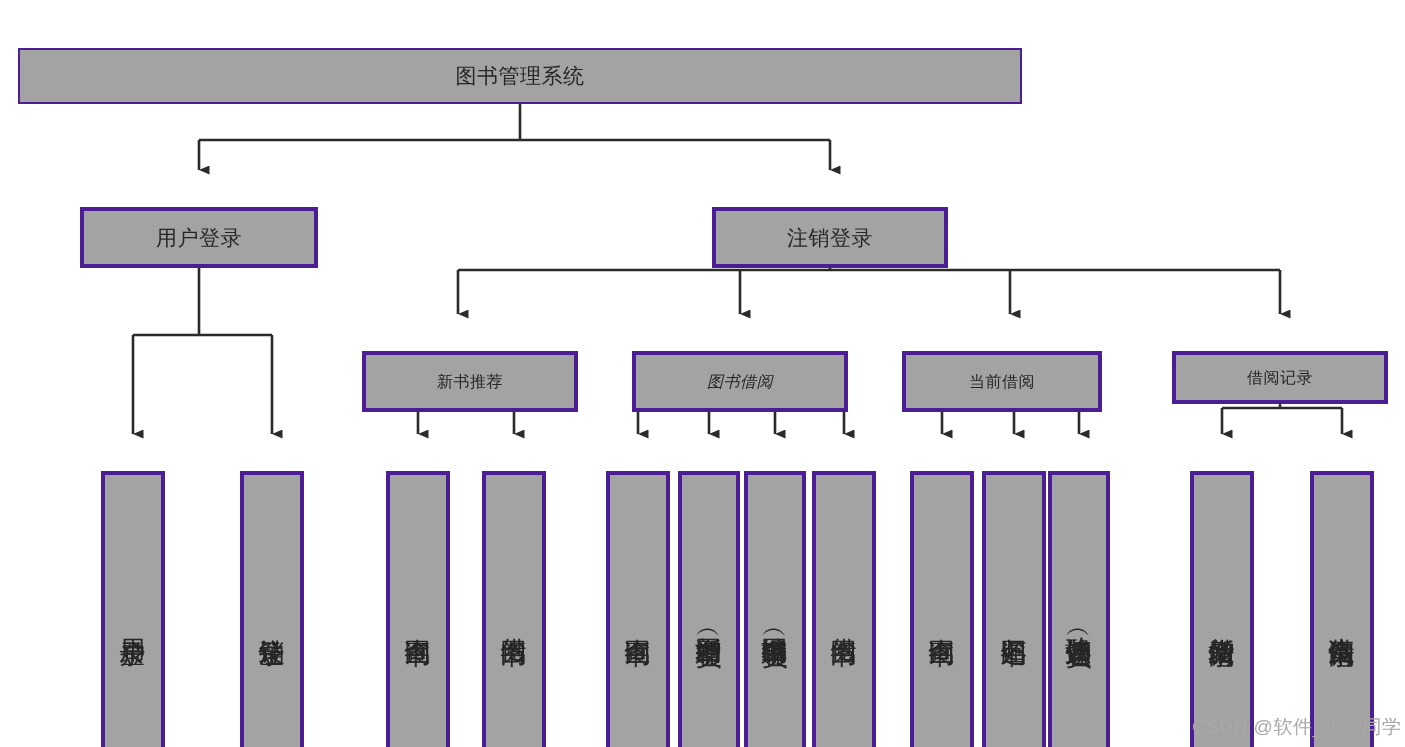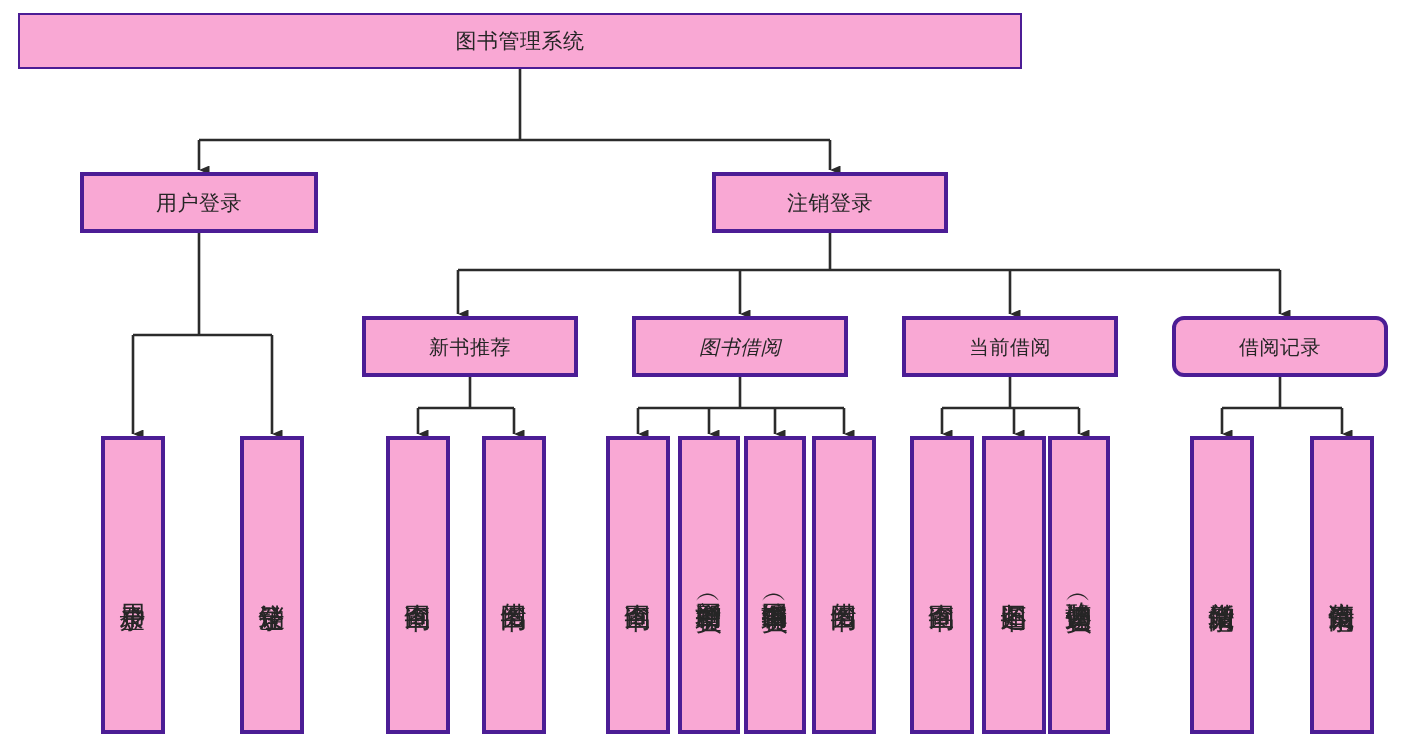--- a/index.html
+++ b/index.html
@@ -22,38 +22,39 @@
     position: absolute;
     left: 0;
     top: 0;
     width: 1405px;
     height: 747px;
   }
   .node-box {
     position: absolute;
     box-sizing: border-box;
     border: 4px solid #4c1d95;
-    background: #f9a8d4;
+    background: #a3a3a3;
     display: flex;
     align-items: center;
     justify-content: center;
     color: #262626;
+    margin-top: 35px;
   }
   .node-box.root-box {
     border-width: 2px;
   }
   .node-label-h {
     font-size: 21px;
     line-height: 1.2;
     letter-spacing: 0.5px;
     white-space: nowrap;
     color: #262626;
   }
   .node-box.level1 .node-label-h { font-size: 21px; }
-  .node-box.level2 .node-label-h { font-size: 20px; }
+  .node-box.level2 .node-label-h { font-size: 16px; }
   .node-box.leaf {
     align-items: center;
     justify-content: center;
     padding: 6px 0;
   }
   .node-label-v {
     writing-mode: vertical-rl;
     text-orientation: upright;
     font-size: 26px;
     line-height: 1.08;
@@ -128,24 +129,24 @@
       </div>
       <div class="node-box level1" style="left: 712px; top: 172px; width: 236px; height: 61px;">
         <span class="node-label-h">注销登录</span>
       </div>
       <div class="node-box level2" style="left: 362px; top: 316px; width: 216px; height: 61px;">
         <span class="node-label-h">新书推荐</span>
       </div>
       <div class="node-box level2" style="left: 632px; top: 316px; width: 216px; height: 61px; font-style: italic;">
         <span class="node-label-h">图书借阅</span>
       </div>
-      <div class="node-box level2" style="left: 902px; top: 316px; width: 216px; height: 61px;">
+      <div class="node-box level2" style="left: 902px; top: 316px; width: 200px; height: 61px;">
         <span class="node-label-h">当前借阅</span>
       </div>
-      <div class="node-box level2" style="left: 1172px; top: 316px; width: 216px; height: 61px; border-radius: 12px;">
+      <div class="node-box level2" style="left: 1172px; top: 316px; width: 216px; height: 53px;">
         <span class="node-label-h">借阅记录</span>
       </div>
       <div class="node-box leaf" style="left: 101px; top: 436px; width: 64px; height: 298px;">
         <span class="node-label-v">用户登录</span>
       </div>
       <div class="node-box leaf" style="left: 240px; top: 436px; width: 64px; height: 298px;">
         <span class="node-label-v">注销登录</span>
       </div>
       <div class="node-box leaf" style="left: 386px; top: 436px; width: 64px; height: 298px;">
         <span class="node-label-v">查询图书</span>
@@ -175,14 +176,15 @@
         <span class="node-label-v">确认归还（管理员）</span>
       </div>
       <div class="node-box leaf" style="left: 1190px; top: 436px; width: 64px; height: 298px;">
         <span class="node-label-v">新增借阅记录</span>
       </div>
       <div class="node-box leaf" style="left: 1310px; top: 436px; width: 64px; height: 298px;">
         <span class="node-label-v">查询借阅记录</span>
       </div>
     </div>
 
+  <div class="watermark" style="left: 1192px; top: 714px;">CSDN @软件_小贺同学</div>
 
 </div>
 
 </body></html>

